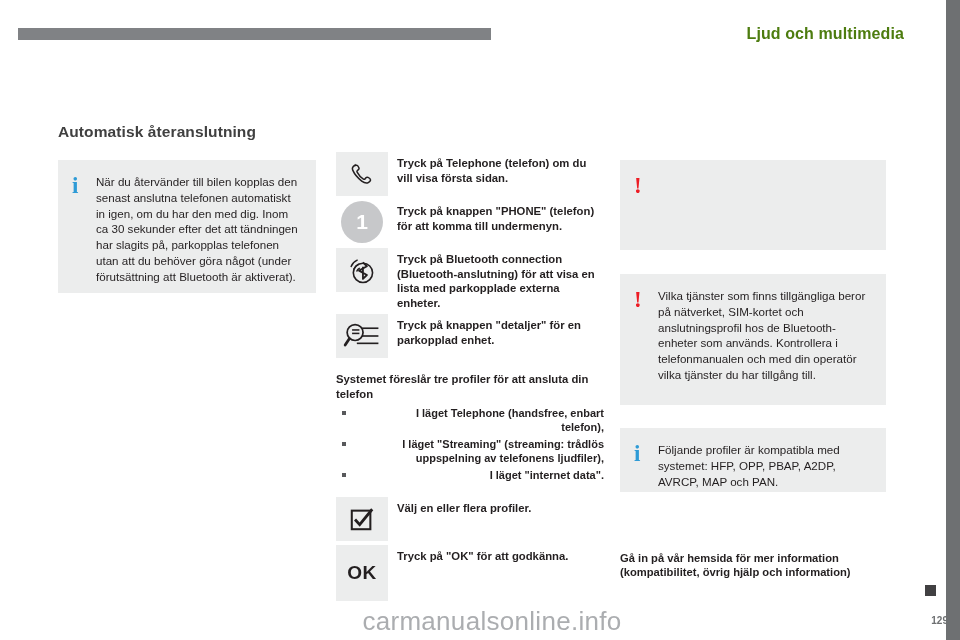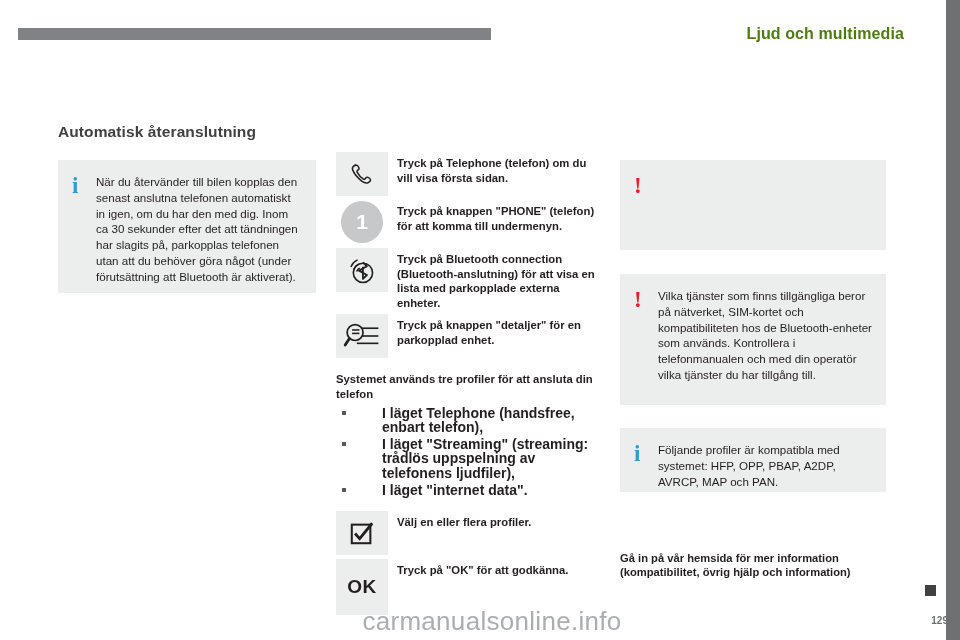--- a/index.html
+++ b/index.html
@@ -75,22 +75,22 @@
   .okbox{
     width:52px;height:56px;background:#eceded;display:flex;align-items:center;justify-content:center;
     font-size:19px;font-weight:bold;color:#231f20;letter-spacing:.5px;
   }
 
   .profiles-head{
     font-size:11.3px;font-weight:bold;color:#231f20;line-height:14.6px;margin:14px 0 4px 0;
   }
   ul.profiles{margin:0;padding:0;list-style:none;}
   ul.profiles li{
-    position:relative;font-size:14px;font-weight:bold;line-height:14.6px;color:#231f20;
-    padding-left:46px;margin-bottom:2px;
+    position:relative;font-size:11px;font-weight:bold;line-height:14.6px;color:#231f20;
+    padding-left:46px;margin-bottom:2px;text-align:right;
   }
   ul.profiles li:before{
     content:"";position:absolute;left:6px;top:5px;width:4px;height:4px;background:#58595b;
   }
 
   
   svg{display:block;}
 
   
   .footer-note{
@@ -167,21 +167,21 @@
           <line x1="10.5" y1="10" x2="19" y2="10" stroke="#231f20" stroke-width="1.8"></line>
           <line x1="10.5" y1="14" x2="19" y2="14" stroke="#231f20" stroke-width="1.8"></line>
           <line x1="22" y1="8" x2="41" y2="8" stroke="#231f20" stroke-width="1.9"></line>
           <line x1="22" y1="17" x2="41" y2="17" stroke="#231f20" stroke-width="1.9"></line>
           <line x1="16" y1="25.5" x2="41" y2="25.5" stroke="#231f20" stroke-width="1.9"></line>
         </svg>
       </div>
       <div class="stxt">Tryck på knappen "detaljer" för en parkopplad enhet.</div>
     </div>
 
-    <p class="profiles-head">Systemet används tre profiler för att ansluta din telefon</p>
+    <p class="profiles-head">Systemet föreslår tre profiler för att ansluta din telefon</p>
     <ul class="profiles">
       <li>I läget Telephone (handsfree, enbart telefon),</li>
       <li>I läget "Streaming" (streaming: trådlös uppspelning av telefonens ljudfiler),</li>
       <li>I läget "internet data".</li>
     </ul>
 
     <div class="step" style="margin-top:14px;">
       <div class="tile">
         <svg width="26" height="26" viewBox="0 0 28 28" aria-hidden="true">
           <rect x="3" y="5" width="20" height="20" fill="none" stroke="#231f20" stroke-width="2.2"></rect>
@@ -197,21 +197,21 @@
     </div>
 
   </div>
 
   <div class="note" id="note-warn-1">
     <span class="mark warn">!</span>
   </div>
 
   <div class="note" id="note-warn-2">
     <span class="mark warn">!</span>
-    <p>Vilka tjänster som finns tillgängliga beror på nätverket, SIM-kortet och kompatibiliteten hos de Bluetooth-enheter som används. Kontrollera i telefonmanualen och med din operatör vilka tjänster du har tillgång till.</p>
+    <p>Vilka tjänster som finns tillgängliga beror på nätverket, SIM-kortet och anslutningsprofil hos de Bluetooth-enheter som används. Kontrollera i telefonmanualen och med din operatör vilka tjänster du har tillgång till.</p>
   </div>
 
   <div class="note" id="note-info-right">
     <span class="mark info">i</span>
     <p>Följande profiler är kompatibla med systemet: HFP, OPP, PBAP, A2DP, AVRCP, MAP och PAN.</p>
   </div>
 
   <div class="footer-note">Gå in på vår hemsida för mer information (kompatibilitet, övrig hjälp och information)</div>
   <div class="page-marker"></div>
   <div class="page-number">129</div>

